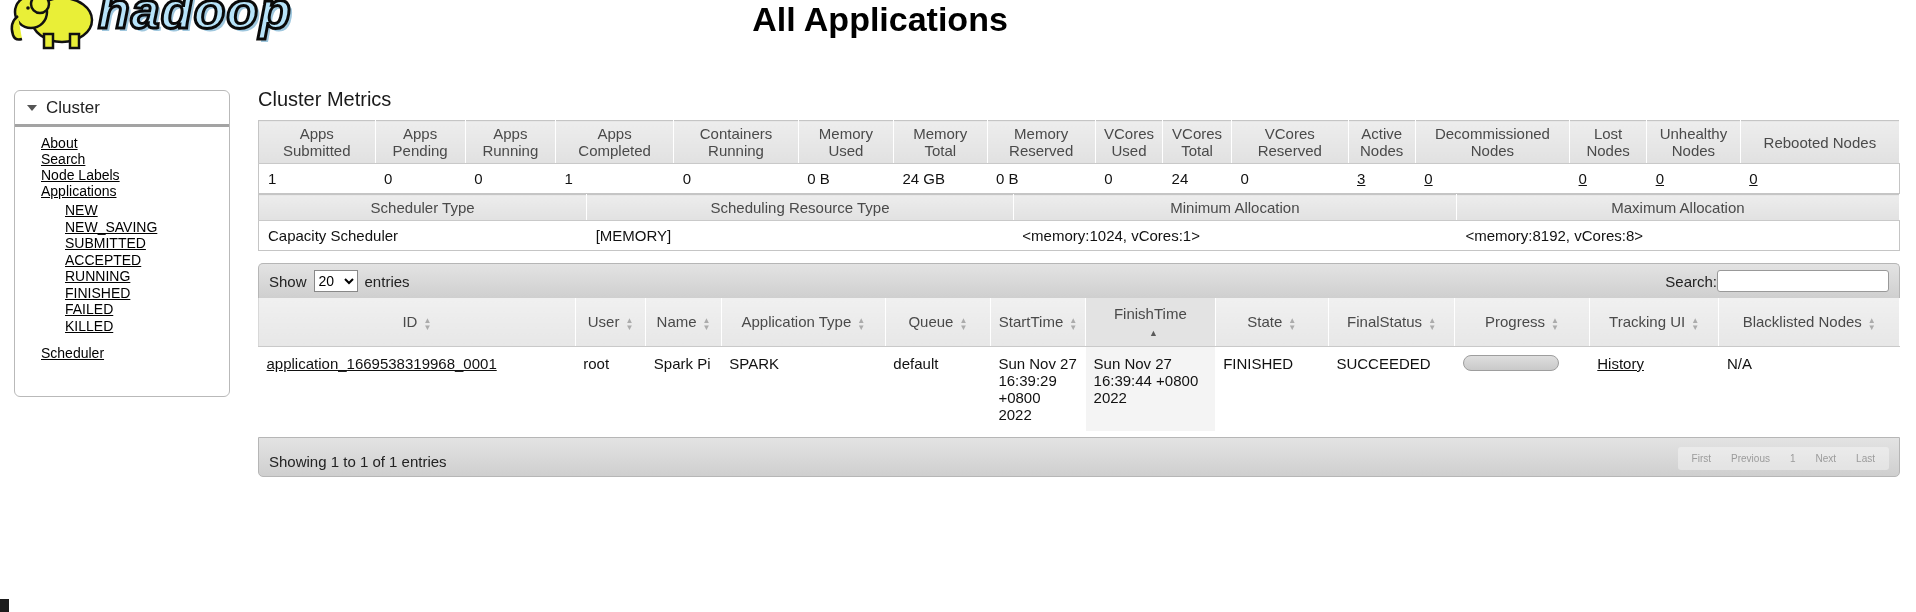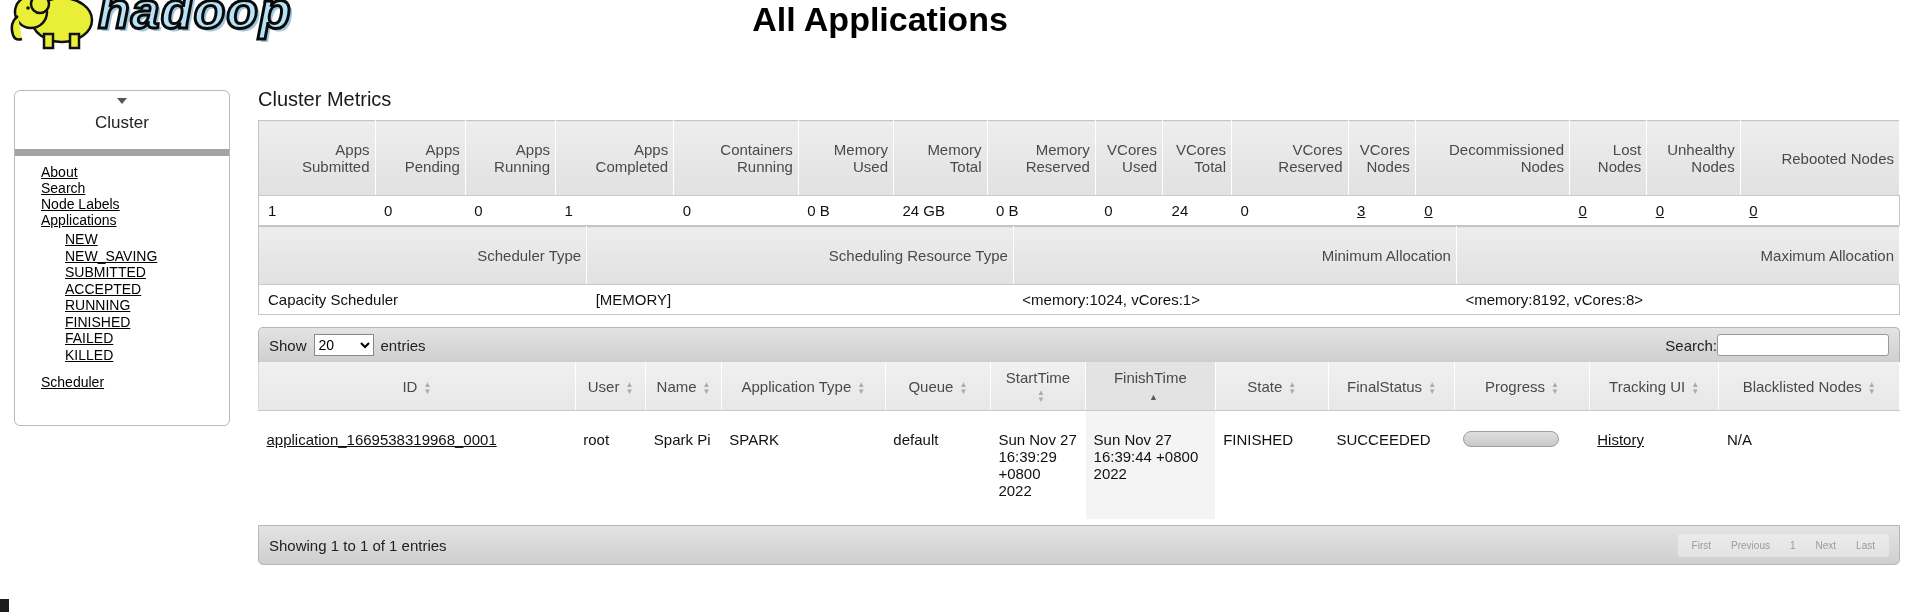--- a/index.html
+++ b/index.html
@@ -14,22 +14,22 @@
     font-size:52px; font-weight:bold; font-style:italic; letter-spacing:1px;
     color:#b7e3f9; -webkit-text-stroke:3px #0a0a0a; margin-left:-6px; margin-top:-6px;
     text-shadow:3px 3px 0 #9fc7de;
   }
   .page-title { position:absolute; top:0px; left:0; width:1760px; text-align:center;
     font-size:34px; font-weight:bold; color:#000; }
 
   
   .sidebar { position:absolute; top:90px; left:14px; width:216px; }
   .side-box { border:1px solid #b9b9b9; border-radius:6px; background:#fff; padding-bottom:34px; }
-  .side-box-header { display:flex; align-items:center; gap:9px; padding:7px 12px 16px 12px;
-     font-size:17px; color:#222; border-bottom:7px solid #a3a3a3; cursor:pointer;flex-direction:column; }
+  .side-box-header { display:flex; align-items:center; gap:9px; padding:7px 12px 6px 12px;
+     font-size:17px; color:#222; border-bottom:3px solid #a3a3a3; cursor:pointer; }
   .tri-down { width:0; height:0; border-left:5px solid transparent; border-right:5px solid transparent;
      border-top:6px solid #555; display:inline-block; }
   .tri-right { width:0; height:0; border-top:5px solid transparent; border-bottom:5px solid transparent;
      border-left:6px solid #777; display:inline-block; }
   .side-links { list-style:none; padding:8px 0 0 26px; }
   .side-links li { line-height:16px; }
   .side-links a, .state-links a, .sched-link a { color:#000; text-decoration:underline; font-size:14px; }
   .state-links { list-style:none; padding:3px 0 0 50px; }
   .state-links li { line-height:15.5px; }
   .sched-link { padding:10px 0 0 26px; }
@@ -38,48 +38,48 @@
      font-size:17px; color:#333; display:flex; align-items:center; gap:9px; cursor:pointer; }
 
   
   .content { position:absolute; top:88px; left:258px; width:1642px; }
   h2.section { font-size:20px; font-weight:normal; color:#1a1a1a; margin:0 0 9px 0; }
   h2.section.second { margin-top:14px; }
 
   table.metrics { width:100%; border-collapse:collapse; table-layout:fixed;
      border:1px solid #c5c5c5; }
   table.metrics th { background:linear-gradient(180deg,#ededed,#e1e1e1); color:#4a4a4a;
-     font-weight:normal; font-size:15px; text-align:right; padding:20px 5px;
+     font-weight:normal; font-size:15px; text-align:center; padding:4px 5px;
      border-right:1px solid #fff; border-bottom:1px solid #c9c9c9; }
   table.metrics td { font-size:15px; color:#111; text-align:left; padding:6px 9px; background:#fff; }
   table.metrics a { color:#111; text-decoration:underline; }
 
   
   .dt-bar { width:100%; background:linear-gradient(180deg,#e3e3e3,#cfcfcf);
-     border:1px solid #b6b6b6; display:flex; align-items:center; justify-content:space-between;
+     border:1px solid #b6b6b6; display:flex; align-items:flex-end; justify-content:space-between;
      padding:6px 10px; font-size:15px; color:#222; }
   .dt-bar.top { border-radius:5px 5px 0 0; margin-top:12px; border-bottom:none; }
   .dt-bar.bottom { border-radius:0 0 5px 5px; margin-top:6px; min-height:40px;gap:36px; }
   .show-group { display:flex; align-items:center; gap:7px; }
-  .show-group select { font-size:14px; width:60px; height:22px; background:#fff; border:1px solid #888; }
+  .show-group select { font-size:14px; width:44px; height:22px; background:#fff; border:1px solid #888; }
   .search-group { display:flex; align-items:center; }
   .search-group input { width:172px; height:22px; border:1px solid #999; border-radius:3px; padding:0 5px; font-size:14px; }
   .pagination { display:flex; align-items:center; gap:20px; background:rgba(255,255,255,0.38);
      border-radius:3px; padding:6px 14px; }
   .pagination span { color:#9b9b9b; font-size:10px; cursor:default; }
 
   
   table.apps { width:100%; border-collapse:collapse; table-layout:fixed; }
   table.apps th { background:linear-gradient(180deg,#f0f0f0,#e7e7e7); color:#4a4a4a;
-     font-weight:normal; font-size:15px; text-align:center; padding:7px 8px;
+     font-weight:normal; font-size:15px; text-align:center; padding:7px 0;
      border-right:1px solid #fff; border-left:1px solid #d8d8d8; border-bottom:1px solid #c9c9c9;
      vertical-align:middle; cursor:pointer; }
   table.apps th.sorted { background:#e3e3e3; }
   table.apps td { font-size:15px; color:#111; vertical-align:top; text-align:left;
-     padding:20px 8px; background:#fff; }
+     padding:8px 8px; background:#fff; }
   table.apps td.sorted-col { background:#f4f4f4; }
   table.apps a { color:#111; text-decoration:underline; }
   .sort { display:inline-flex; flex-direction:column; color:#ababab; font-size:8px;
      line-height:7px; vertical-align:middle; margin-left:6px; font-style:normal; }
   .sort-asc { color:#5a5a5a; font-size:9px; margin-left:6px; }
 
   .progress-outline { width:96px; height:16px; border:1px solid #9e9e9e; border-radius:8px;
      background:linear-gradient(180deg,#dedede,#c9c9c9); }
 
   .corner-artifact { position:absolute; left:0; bottom:0; width:9px; height:13px; background:#1c1c1c; }
@@ -159,21 +159,21 @@
         <th>Apps Pending</th>
         <th>Apps Running</th>
         <th>Apps Completed</th>
         <th>Containers Running</th>
         <th>Memory Used</th>
         <th>Memory Total</th>
         <th>Memory Reserved</th>
         <th>VCores Used</th>
         <th>VCores Total</th>
         <th>VCores Reserved</th>
-        <th>VCores Nodes</th>
+        <th>Active Nodes</th>
         <th>Decommissioned Nodes</th>
         <th>Lost Nodes</th>
         <th>Unhealthy Nodes</th>
         <th>Rebooted Nodes</th>
       </tr>
       <tr>
         <td>1</td>
         <td>0</td>
         <td>0</td>
         <td>1</td>

